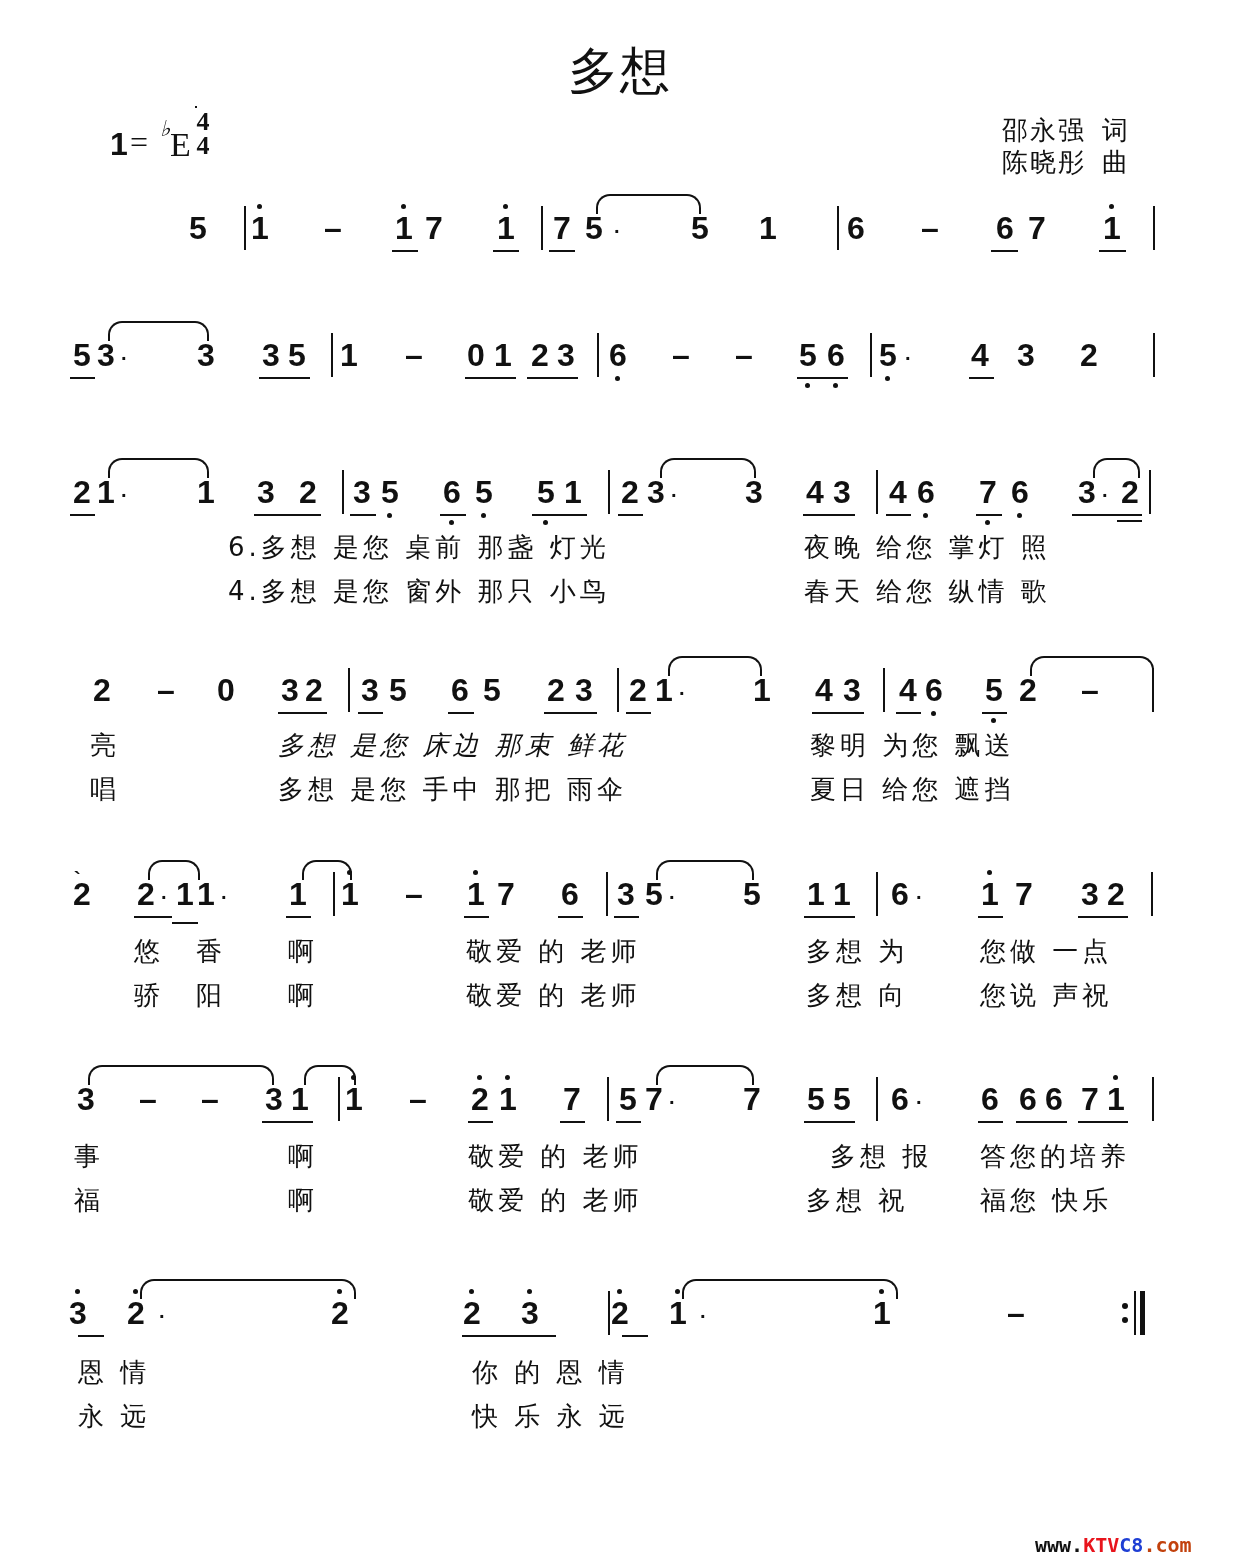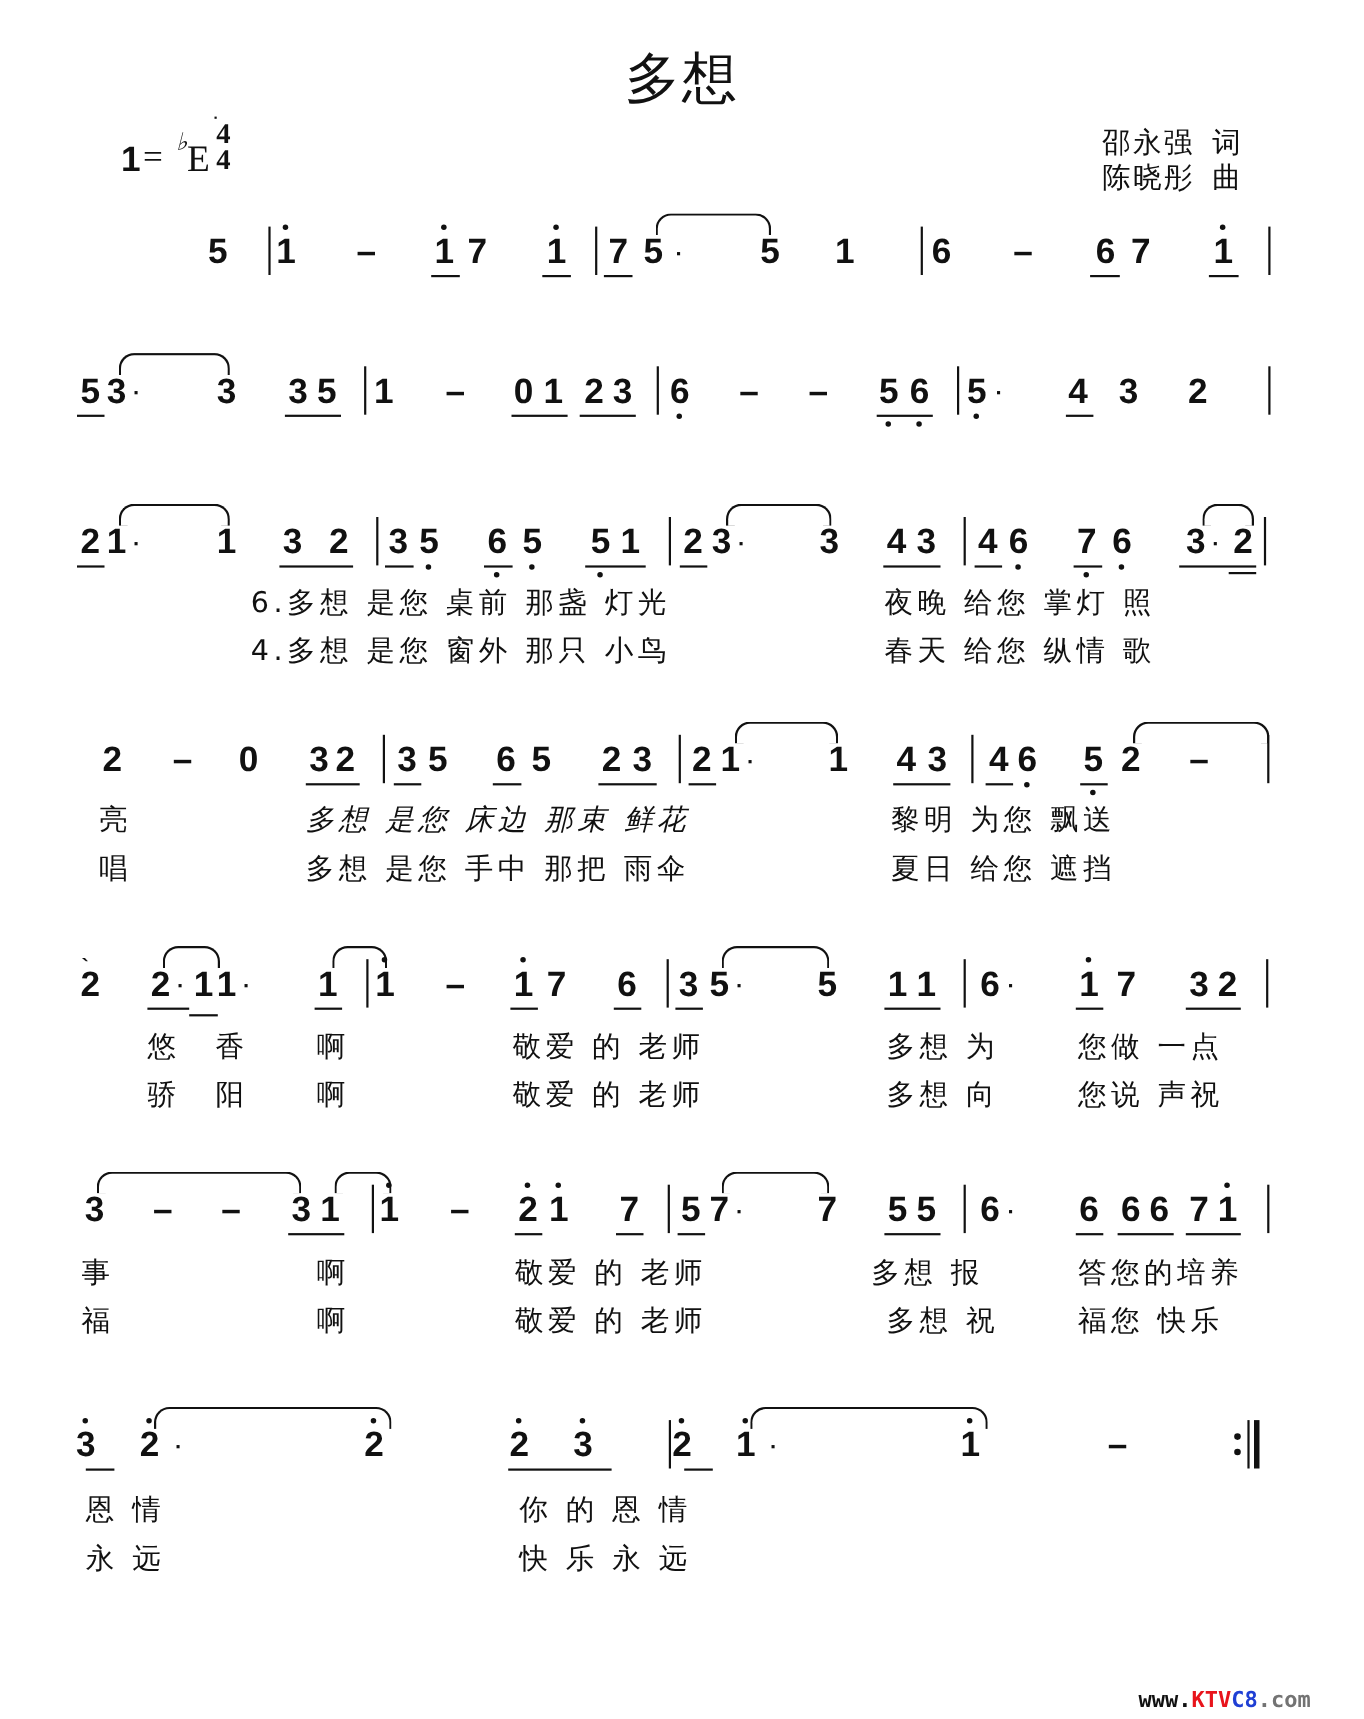--- a/index.html
+++ b/index.html
@@ -28,21 +28,21 @@
   .lyr { position:absolute; font-family:"DejaVu Sans", sans-serif; font-size:26px; letter-spacing:4px; white-space:nowrap; }
   .repeat { position:absolute; top:-4px; height:44px; }
   .repeat .thin { position:absolute; left:14px; top:0; width:2px; height:44px; background:#111; }
   .repeat .thick { position:absolute; left:20px; top:0; width:5px; height:44px; background:#111; }
   .repeat .dot { position:absolute; left:2px; width:6px; height:6px; border-radius:50%; background:#111; }
   .breath { position:absolute; font-family:"Liberation Sans", sans-serif; font-size:20px; font-weight:bold; }
   .watermark { position:absolute; left:1035px; top:1533px; font-family:"DejaVu Sans Mono", monospace; font-size:20px; font-weight:bold; letter-spacing:0px; }
   .wm-black { color:#111;text-align:center; }
   .wm-red { color:#e8141c; }
   .wm-blue { color:#1f3fd4; }
-  .wm-green { color:#737373; }
+  .wm-green { color:#c2410c; }
 </style>
 </head>
 <body>
 
 <div class="title">多想</div>
 
 <div class="key">
   <span class="one">1</span>
   <span class="eq">=</span>
   <span class="flat">♭</span>
@@ -306,21 +306,21 @@
       <span class="bar" style="left: 338px;"></span>
       <span class="bar" style="left: 607px;"></span>
       <span class="bar" style="left: 876px;"></span>
       <span class="bar" style="left: 1152px;"></span>
       <span class="tie" style="left: 88px; width: 182px;"></span>
       <span class="tie" style="left: 304px; width: 48px;"></span>
       <span class="tie" style="left: 656px; width: 94px;"></span>
       <span class="lyr" style="left: 74px; top: 58px;">事</span>
       <span class="lyr" style="left: 288px; top: 58px;">啊</span>
       <span class="lyr" style="left: 468px; top: 58px;">敬爱 的 老师</span>
-      <span class="lyr" style="left: 792px; top: 58px;">多想 报</span>
+      <span class="lyr" style="left: 830px; top: 58px;">多想 报</span>
       <span class="lyr" style="left: 980px; top: 58px;">答您的培养</span>
       <span class="lyr" style="left: 74px; top: 102px;">福</span>
       <span class="lyr" style="left: 288px; top: 102px;">啊</span>
       <span class="lyr" style="left: 468px; top: 102px;">敬爱 的 老师</span>
       <span class="lyr" style="left: 806px; top: 102px;">多想 祝</span>
       <span class="lyr" style="left: 980px; top: 102px;">福您  快乐</span>
     </div>
     <div class="row" style="top: 1295px;">
       <span class="n" style="left: 65px;"><span>3</span><span class="hi"></span></span>
       <span class="n" style="left: 123px;"><span>2</span><span class="hi"></span></span>

